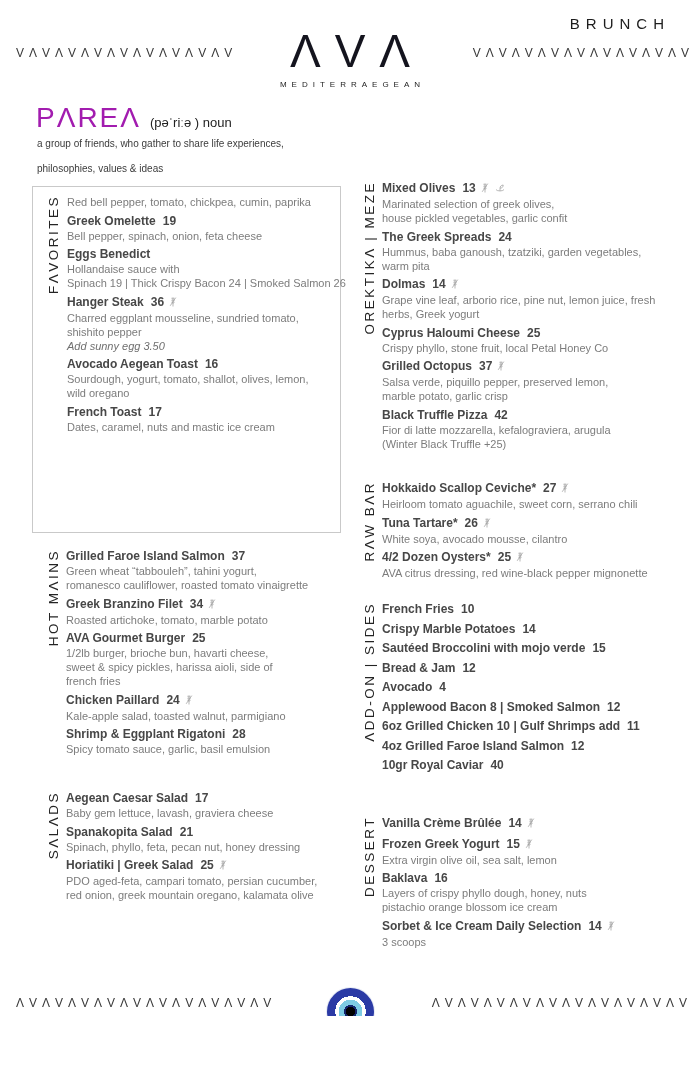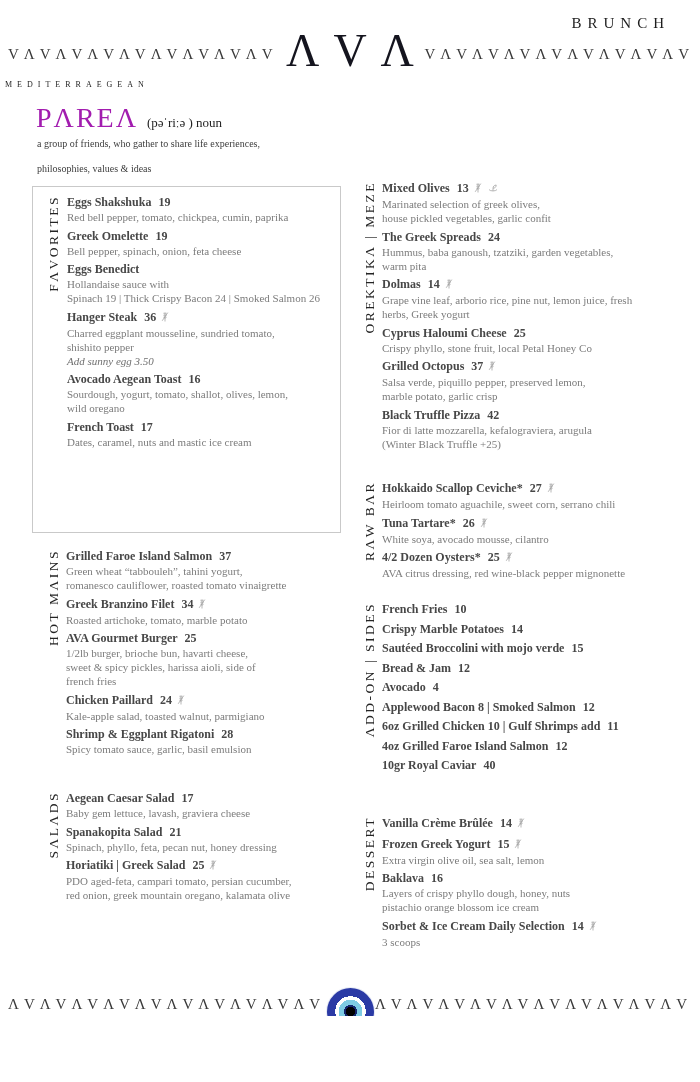--- a/index.html
+++ b/index.html
@@ -1,29 +1,29 @@
 <!DOCTYPE html>
 <html><head>
 <meta charset="utf-8">
 <style>
   * { margin:0; padding:0; box-sizing:border-box; }
   html,body { background:#ffffff; }
   .page {
     position:relative; width:700px; height:1016px; background:#fff;
-    font-family:Liberation Serif, serif; overflow:hidden; margin:0 auto;
+    font-family:Liberation Sans, sans-serif; overflow:hidden; margin:0 auto;
     color:#2b2b2b;
   }
   
   .brunch { position:absolute; top:15px; right:30px; font-size:15px; letter-spacing:6px; color:#1d1d1d; }
-  .zz { font-size:15px; letter-spacing:5px; color:#3a3a3a; font-weight:400; white-space:nowrap; }
+  .zz { font-size:12px; letter-spacing:5px; color:#3a3a3a; font-weight:400; white-space:nowrap;margin-left:8px; }
   .zz-h-left  { position:absolute; top:46px; left:8px; }
   .zz-h-right { position:absolute; top:46px; right:6px; }
   .logo { position:absolute; top:24px; left:0; right:0; text-align:center;
           font-size:46px; font-weight:300; letter-spacing:14px; color:#14141e; text-indent:14px; }
-  .logo-sub { position:absolute; top:80px; left:0; right:0; 
+  .logo-sub { position:absolute; top:80px; left:0; right:0; text-align:center;
           font-size:8px; letter-spacing:5px; color:#1d1d1d; text-indent:5px; }
   
   .intro-row { position:absolute; top:102px; left:36px; white-space:nowrap; }
   .intro-title { font-size:28px; letter-spacing:2px; color:#a21caf;margin-top:16px; }
   .intro-pron { font-size:13px; color:#222; margin-left:9px; }
   .intro-def { position:absolute; left:37px; font-size:10px; color:#3c3c3c; line-height:14.5px; white-space:nowrap; }
   .def1 { top:137px; } .def2 { top:162px; }
   
   .menu-section { position:absolute; }
   .section-label {
@@ -78,21 +78,20 @@
   <div class="intro-row">
     <span class="intro-title">PΛREΛ</span><span class="intro-pron">(pəˈriːə ) noun</span>
   </div>
   <div class="intro-def def1">a group of friends, who gather to share life experiences,</div>
   <div class="intro-def def2">philosophies, values &amp; ideas</div>
 
   <section class="menu-section left-col favorites-box" style="left:32px; top:186px; width:309px; height:347px;">
     <div class="section-label">FΛVORITES</div>
     <div class="section-items">
         <div class="menu-item">
-          <div class="item-row"><span>Eggs Shakshuka</span><span class="item-price">19</span></div>
           <div class="item-desc">Red bell pepper, tomato, chickpea, cumin, paprika</div>
         </div>
         <div class="menu-item">
           <div class="item-row"><span>Greek Omelette</span><span class="item-price">19</span></div>
           <div class="item-desc">Bell pepper, spinach, onion, feta cheese</div>
         </div>
         <div class="menu-item">
           <div class="item-row"><span>Eggs Benedict</span></div>
           <div class="item-desc">Hollandaise sauce with</div>
           <div class="item-desc">Spinach 19 | Thick Crispy Bacon 24 | Smoked Salmon 26</div>

